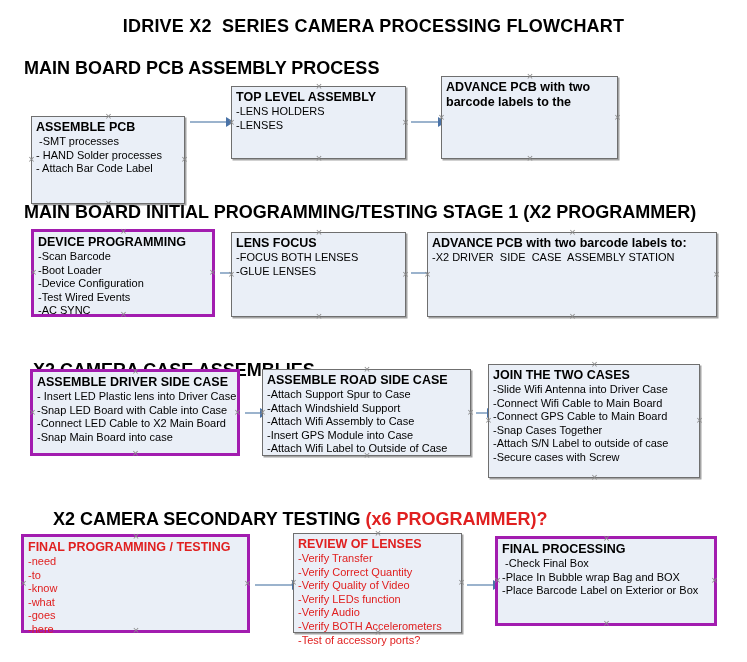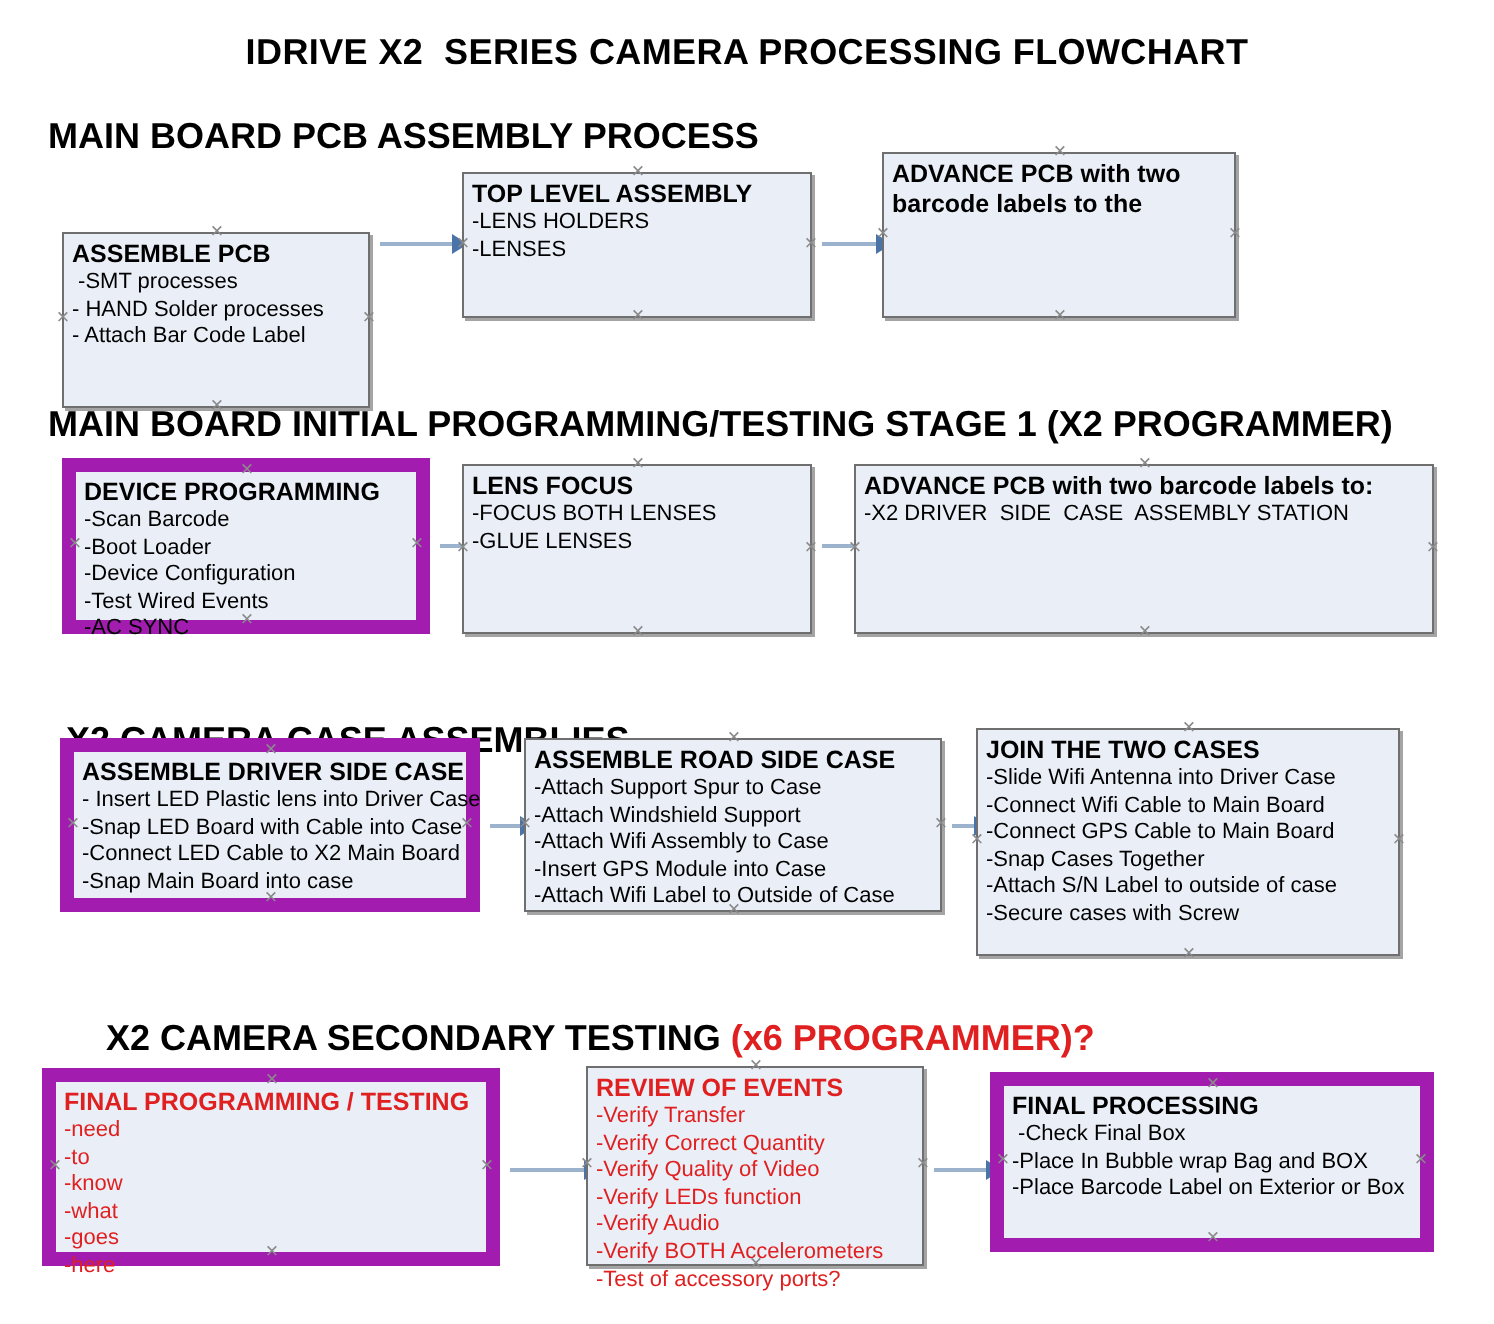--- a/index.html
+++ b/index.html
@@ -31,21 +31,21 @@
   
   .box{
     position:absolute;
     background:#eaeff7;
     border:1px solid #6f6f6f;
     box-sizing:border-box;
     box-shadow:1.5px 1.5px 0 rgba(90,90,90,.55);
     padding:3px 4px 2px 4px;
     overflow:visible;
   }
-  .box.plain{box-shadow:none;border:7px solid #a21caf;}
+  .box.plain{box-shadow:none;border:3px solid #a21caf;}
   .box-title{
     font-size:12.5px;font-weight:bold;line-height:15px;
     white-space:pre;
   }
   .box-line{
     font-size:11px;line-height:13.6px;white-space:pre;
   }
   .red .box-title,.red .box-line{color:#e02020;}
 
   
@@ -225,21 +225,21 @@
     <span class="handle h-b"></span>
     <span class="handle h-l"></span>
     <span class="handle h-r"></span>
   </div>
 
   <div class="conn" style="left:255px;top:584px;width:39px;">
     <span class="arrow"></span>
   </div>
 
   <div class="box red" style="left:293px;top:533px;width:169px;height:100px;">
-    <div class="box-title">REVIEW OF EVENTS</div>
+    <div class="box-title">REVIEW OF LENSES</div>
     <div class="box-line">-Verify Transfer</div>
     <div class="box-line">-Verify Correct Quantity</div>
     <div class="box-line">-Verify Quality of Video</div>
     <div class="box-line">-Verify LEDs function</div>
     <div class="box-line">-Verify Audio</div>
     <div class="box-line">-Verify BOTH Accelerometers</div>
     <div class="box-line">-Test of accessory ports?</div>
     <span class="handle h-t"></span>
     <span class="handle h-b"></span>
     <span class="handle h-l"></span>

